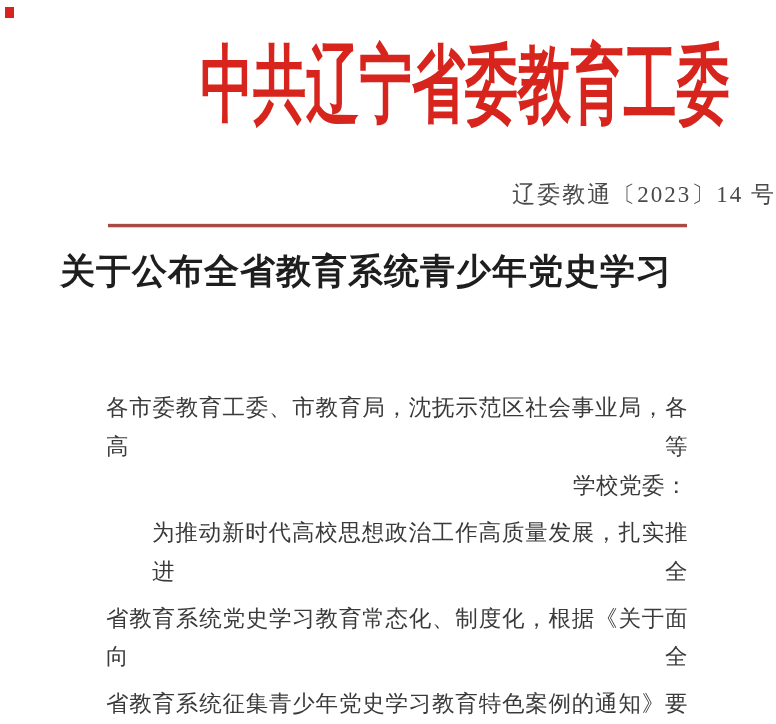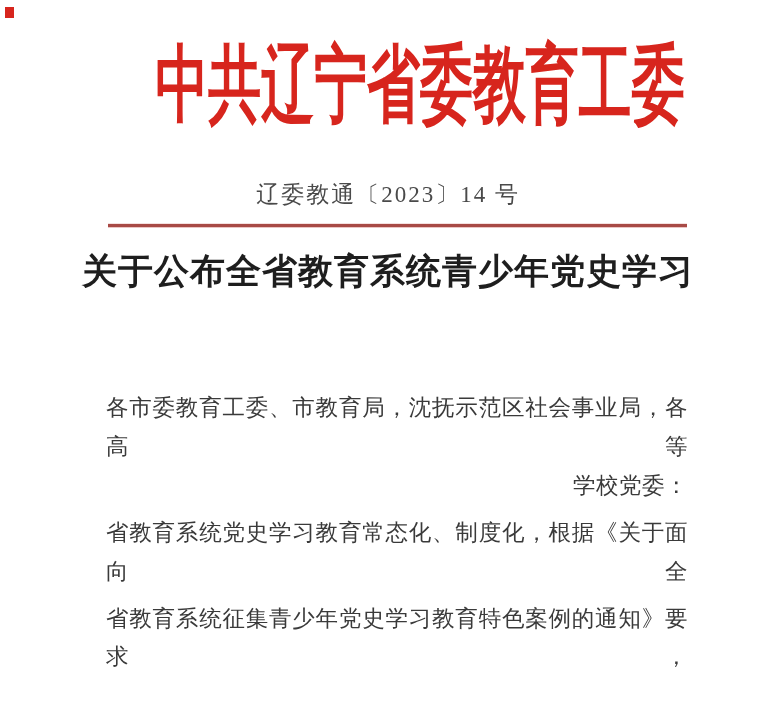--- a/index.html
+++ b/index.html
@@ -28,55 +28,56 @@
     background: var(--header-red);
   }
   .agency {
     position: absolute;
     top: 38px;
     left: 0;
     right: 0;
     text-align: right;
     white-space: nowrap;
     line-height: 1.12;
+    padding-left: 45px;
   }
   .agency .stretch {
     display: inline-block;
     transform: scaleX(0.63);
     transform-origin: 50% 50%;
     font-size: 84px;
     font-weight: bold;
     color: var(--header-red);
     letter-spacing: 0px;
   }
   .doc-number {
     position: absolute;
     top: 179px;
     left: 0;
     right: 0;
-    text-align: center;
+    text-align: right;
     font-size: 23px;
     color: var(--docnum-gray);
     letter-spacing: 2px;
   }
   .divider {
     position: absolute;
     top: 224px;
     left: 108px;
     width: 579px;
     height: 3px;
     background: var(--divider-red);
     box-shadow: 0 1px 0 rgba(220,150,148,0.55), 0 -1px 0 rgba(230,180,178,0.4);
   }
   .doc-title {
     position: absolute;
     top: 248px;
     left: 60px;
     right: 60px;
-    text-align: center;
+    text-align: left;
     font-size: 35px;
     line-height: 47px;
     font-weight: bold;
     color: var(--title-black);
     letter-spacing: 1px;
   }
   .body-text {
     position: absolute;
     top: 381px;
     left: 106px;
@@ -111,18 +112,19 @@
 
   <div class="divider"></div>
 
   <div class="doc-title">
     <div>关于公布全省教育系统青少年党史学习</div>
   </div>
 
   <div class="body-text">
     <div class="line full">各市委教育工委、市教育局，沈抚示范区社会事业局，各高等</div>
     <div class="line left">学校党委：</div>
+    <div class="line full indent">为推动新时代高校思想政治工作高质量发展，扎实推进全</div>
     <div class="line full">省教育系统党史学习教育常态化、制度化，根据《关于面向全</div>
     <div class="line full">省教育系统征集青少年党史学习教育特色案例的通知》要求，</div>
 
   </div>
 
 </div>
 
 </body></html>

